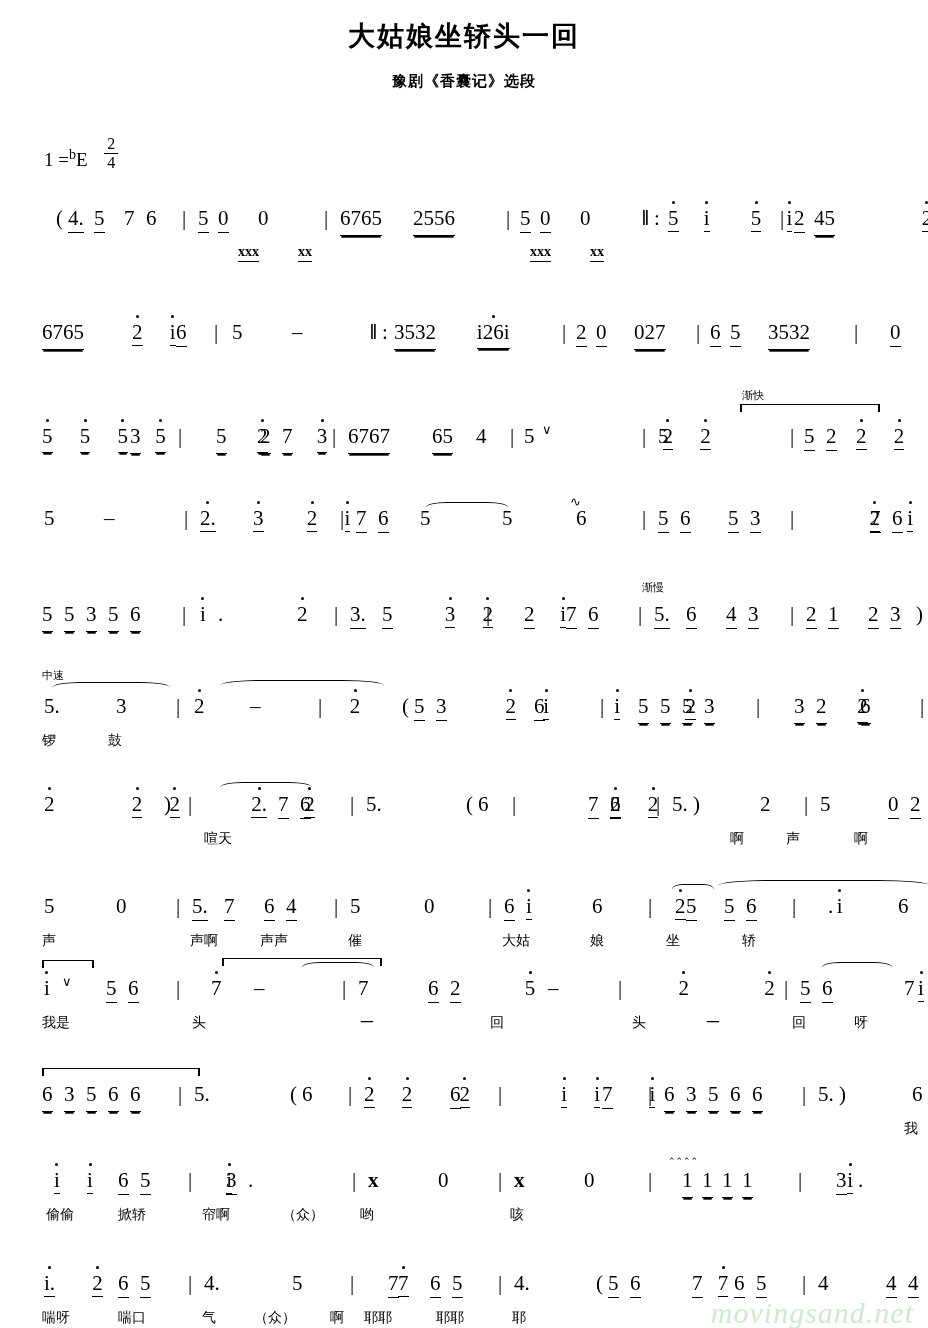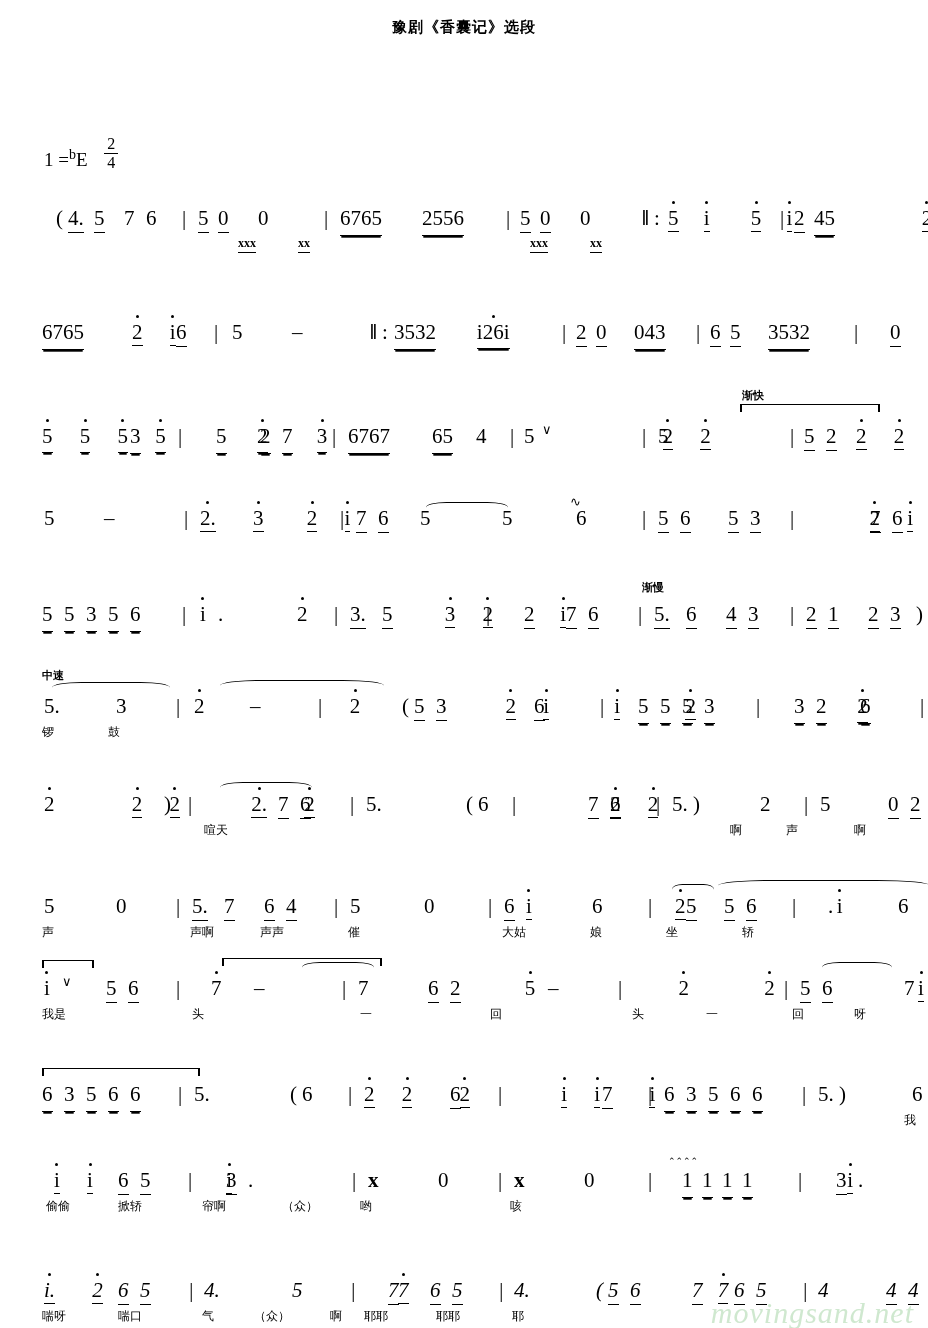--- a/index.html
+++ b/index.html
@@ -36,22 +36,23 @@
   .meter .den{display:block;padding-top:1px;}
 
   
   .line{position:absolute;left:42px;width:848px;}
   .nrow{
     position:relative;height:30px;
     font-size:21px;letter-spacing:0px;white-space:nowrap;
     font-family:"Liberation Serif", serif;
   }
   .lyr{
-    position:relative;height:22px;font-size:12px;white-space:nowrap;
+    position:relative;height:22px;font-size:14px;white-space:nowrap;
     font-family:"DejaVu Sans", sans-serif;
+    margin-top:8px;
   }
   .n{position:absolute;top:0;}
   .ly{position:absolute;top:0;}
 
   
   .u1{border-bottom:1.7px solid #000;padding-bottom:1px;}
   .u2{border-bottom:1.7px solid #000;padding-bottom:4px;
       box-shadow:0 3px 0 -1.3px #000;}
   
   .dotup{position:relative;}
@@ -62,36 +63,37 @@
   
   .slur{position:absolute;border-top:1.6px solid #000;border-radius:50%/100%;
         height:10px;}
   
   .brk{position:absolute;border-top:1.6px solid #000;}
   .brk::before,.brk::after{
     content:"";position:absolute;top:0;width:1.6px;height:7px;background:#000;
   }
   .brk::before{left:0;}
   .brk::after{right:0;}
-  .tempo{position:absolute;font-size:11px;font-weight:bold;
+  .tempo{position:absolute;font-size:11px;font-weight:normal;
          font-family:"DejaVu Sans", sans-serif;}
   .xmark{font-family:"Liberation Serif", serif;font-weight:bold;}
 
   .watermark{
     position:absolute;right:14px;bottom:16px;
     font-size:30px;color:#cfe8cf;font-style:italic;
     font-family:"Liberation Serif", serif;letter-spacing:1px;
     user-select:none;
   }
 </style>
 </head>
 <body>
 
 <div class="sheet">
 
+  <div class="title">大姑娘坐轿头一回</div>
   <div class="subtitle">豫剧《香囊记》选段</div>
 
   <div class="keyblock">
     <span class="eq">1 =</span><span class="flat">b</span><span>E</span>
     <span class="meter">
       <span class="num">2</span>
       <span class="den">4</span>
     </span>
   </div>
 
@@ -101,21 +103,21 @@
       <span class="n u1" style="left:26px;">4.</span>
       <span class="n u1" style="left:52px;">5</span>
       <span class="n" style="left:82px;">7</span>
       <span class="n" style="left:104px;">6</span>
       <span class="n" style="left:140px;">|</span>
       <span class="n u1" style="left:156px;">5</span>
       <span class="n u1" style="left:176px;">0</span>
       <span class="n" style="left:216px;">0</span>
       <span class="n" style="left:282px;">|</span>
       <span class="n u2" style="left:298px;">6765</span>
-      <span class="n u2" style="left:380px;">2556</span>
+      <span class="n u2" style="left:371px;">2556</span>
       <span class="n" style="left:464px;">|</span>
       <span class="n u1" style="left:478px;">5</span>
       <span class="n u1" style="left:498px;">0</span>
       <span class="n" style="left:538px;">0</span>
       <span class="n" style="left:600px;font-weight:bold;">‖</span>
       <span class="n" style="left:612px;">:</span>
       <span class="n u1 dotup" style="left:626px;">5</span>
       <span class="n u1 dotup" style="left:646px;">i</span>
       <span class="n u1 dotup" style="left:682px;">5</span>
       <span class="n u1 dotup" style="left:702px;">i</span>
@@ -142,21 +144,21 @@
       <span class="n" style="left:172px;">|</span>
       <span class="n" style="left:190px;">5</span>
       <span class="n" style="left:250px;">–</span>
       <span class="n" style="left:328px;font-weight:bold;">‖</span>
       <span class="n" style="left:340px;">:</span>
       <span class="n u2" style="left:352px;">3532</span>
       <span class="n u2 dotup" style="left:408px;">i26i</span>
       <span class="n" style="left:520px;">|</span>
       <span class="n u1" style="left:534px;">2</span>
       <span class="n u1" style="left:554px;">0</span>
-      <span class="n u2" style="left:592px;">043</span>
+      <span class="n u2" style="left:592px;">027</span>
       <span class="n" style="left:654px;">|</span>
       <span class="n u1" style="left:668px;">6</span>
       <span class="n u1" style="left:688px;">5</span>
       <span class="n u2" style="left:726px;">3532</span>
       <span class="n" style="left:812px;">|</span>
       
       <span class="n u1" style="left:848px;">0</span>
       
       
     </div>
@@ -490,21 +492,21 @@
       <span class="ly" style="left:4px;">偷偷</span>
       <span class="ly" style="left:76px;">掀轿</span>
       <span class="ly" style="left:160px;">帘啊</span>
       <span class="ly" style="left:240px;">（众）</span>
       <span class="ly" style="left:318px;">哟</span>
       <span class="ly" style="left:468px;">咳</span>
     </div>
   </div>
 
   <div class="line" style="top:1244px;">
-    <div class="nrow" style="margin-top:16px;font-style:italic;">
+    <div class="nrow" style="margin-top:9px;">
       <span class="n u1 dotup" style="left:2px;">i.</span>
       <span class="n u1 dotup" style="left:34px;">2</span>
       <span class="n u1" style="left:76px;">6</span>
       <span class="n u1" style="left:98px;">5</span>
       <span class="n" style="left:146px;">|</span>
       <span class="n" style="left:162px;">4.</span>
       <span class="n" style="left:250px;">5</span>
       <span class="n" style="left:308px;">|</span>
       <span class="n u1 dotup" style="left:324px;">7</span>
       <span class="n u1" style="left:346px;">7</span>

